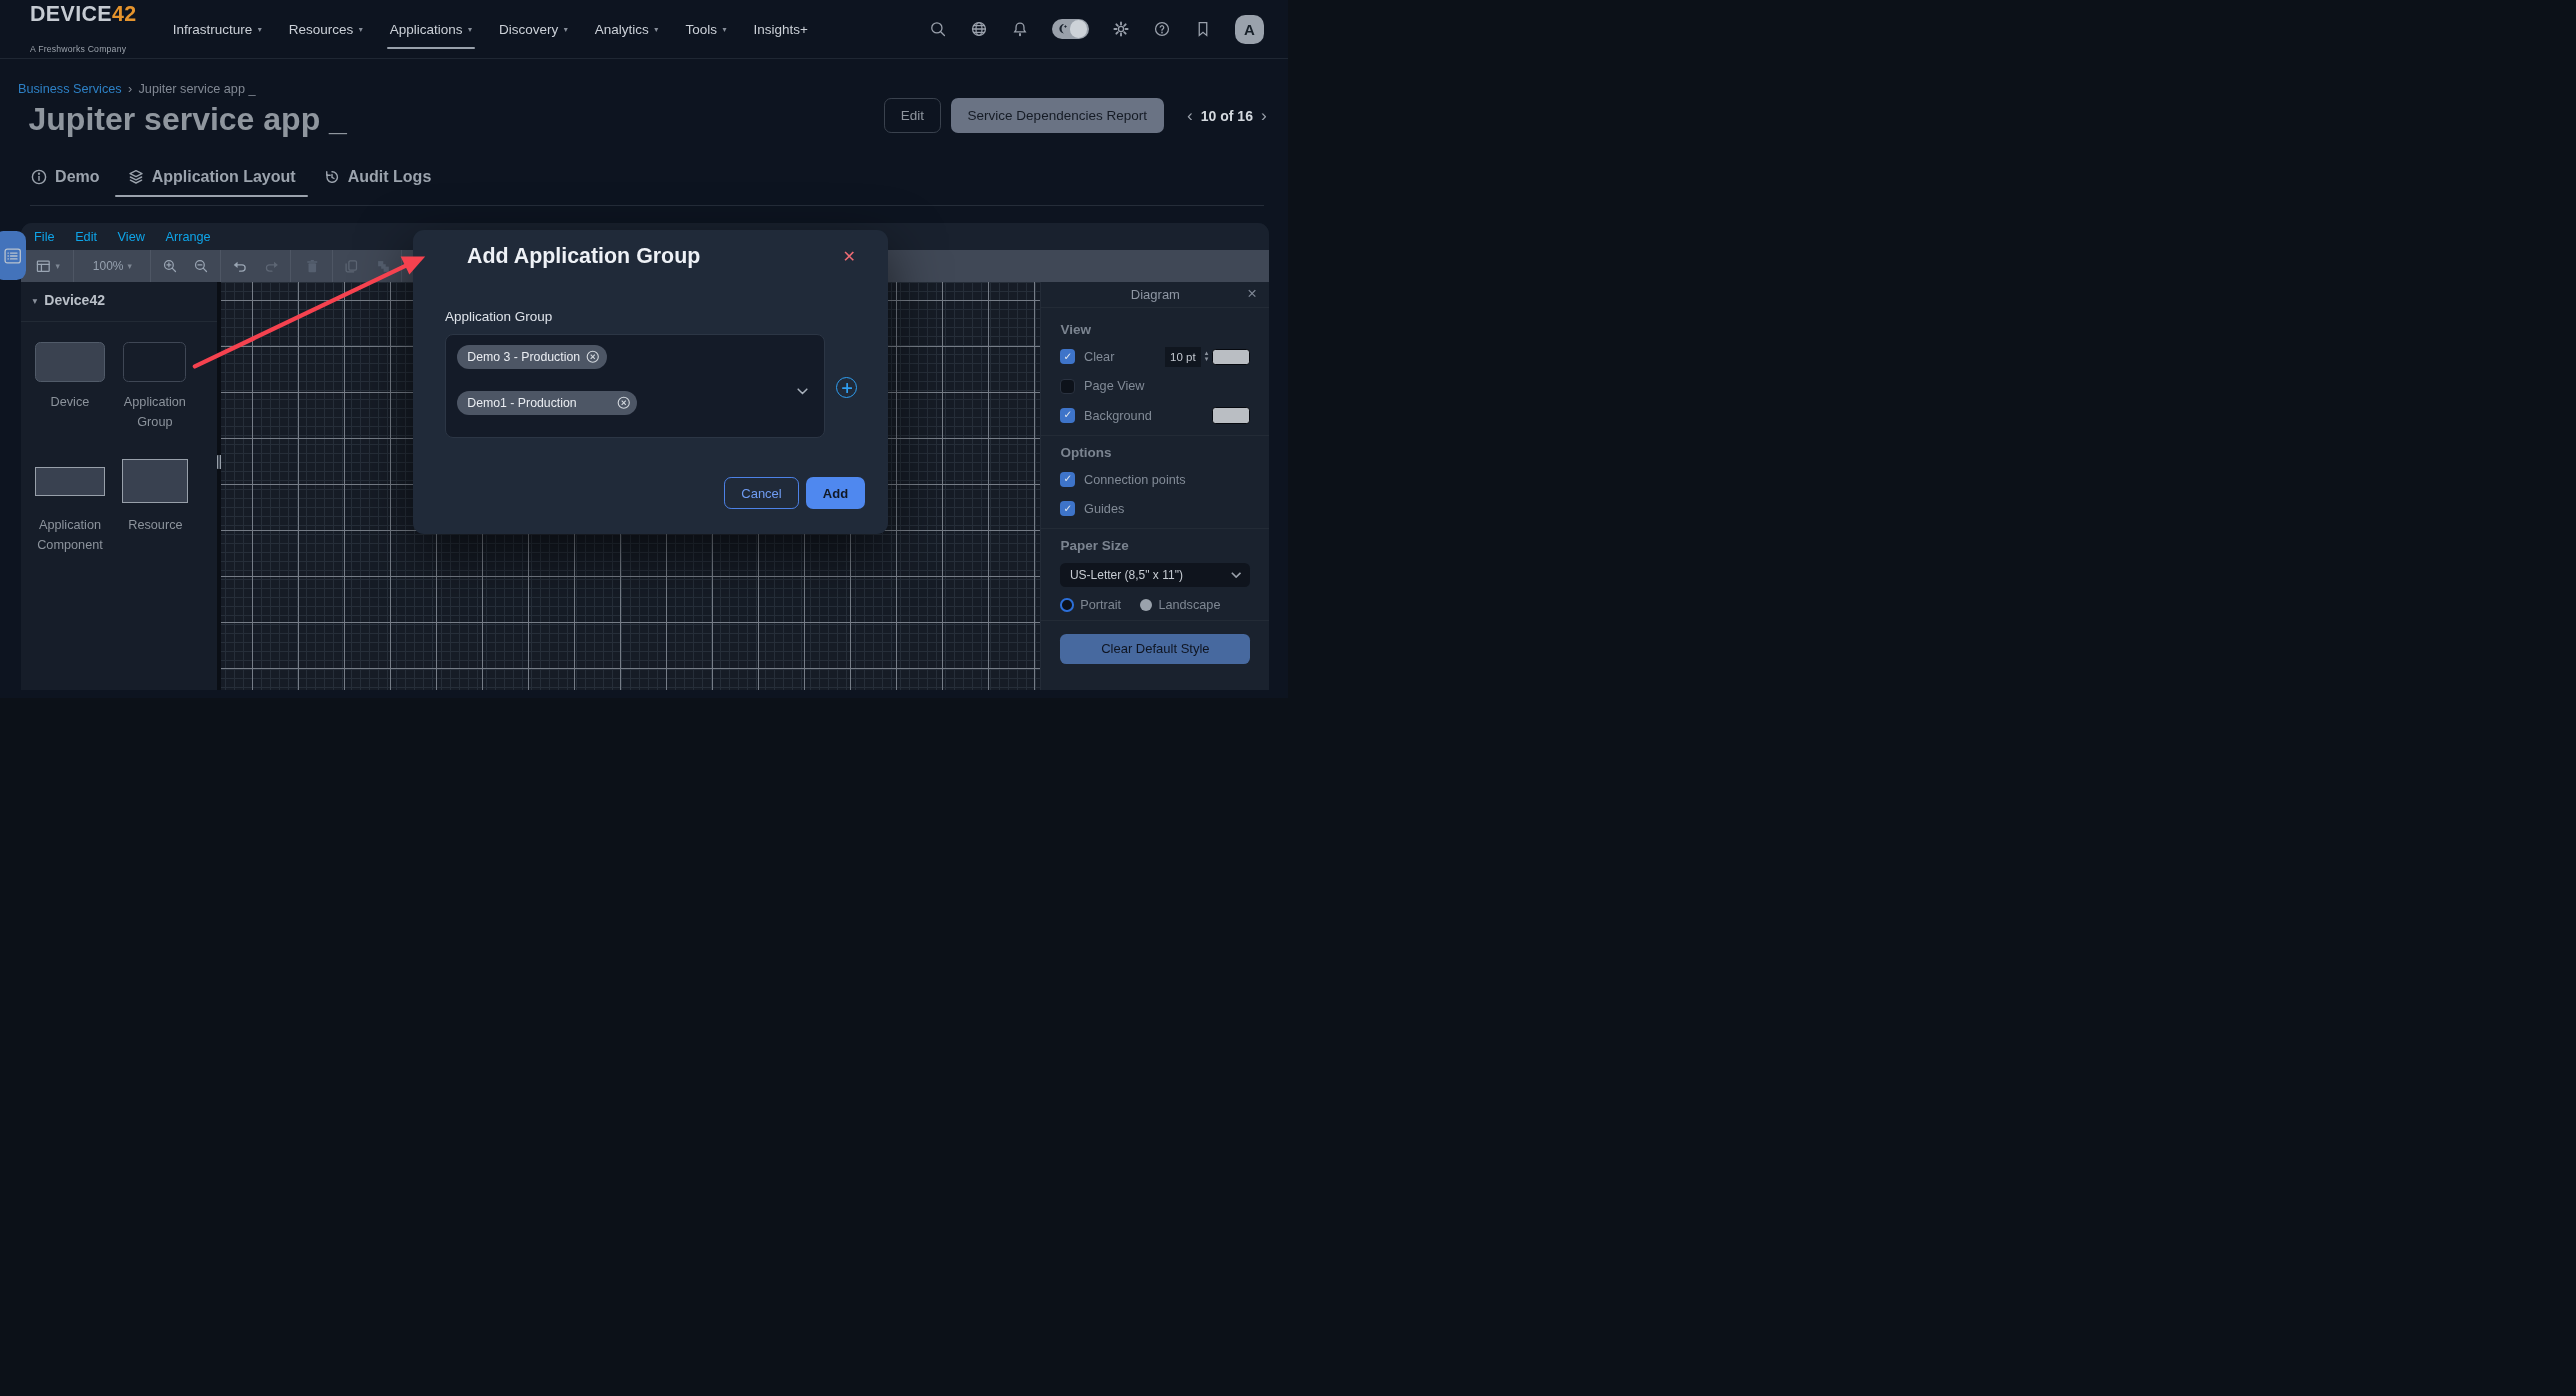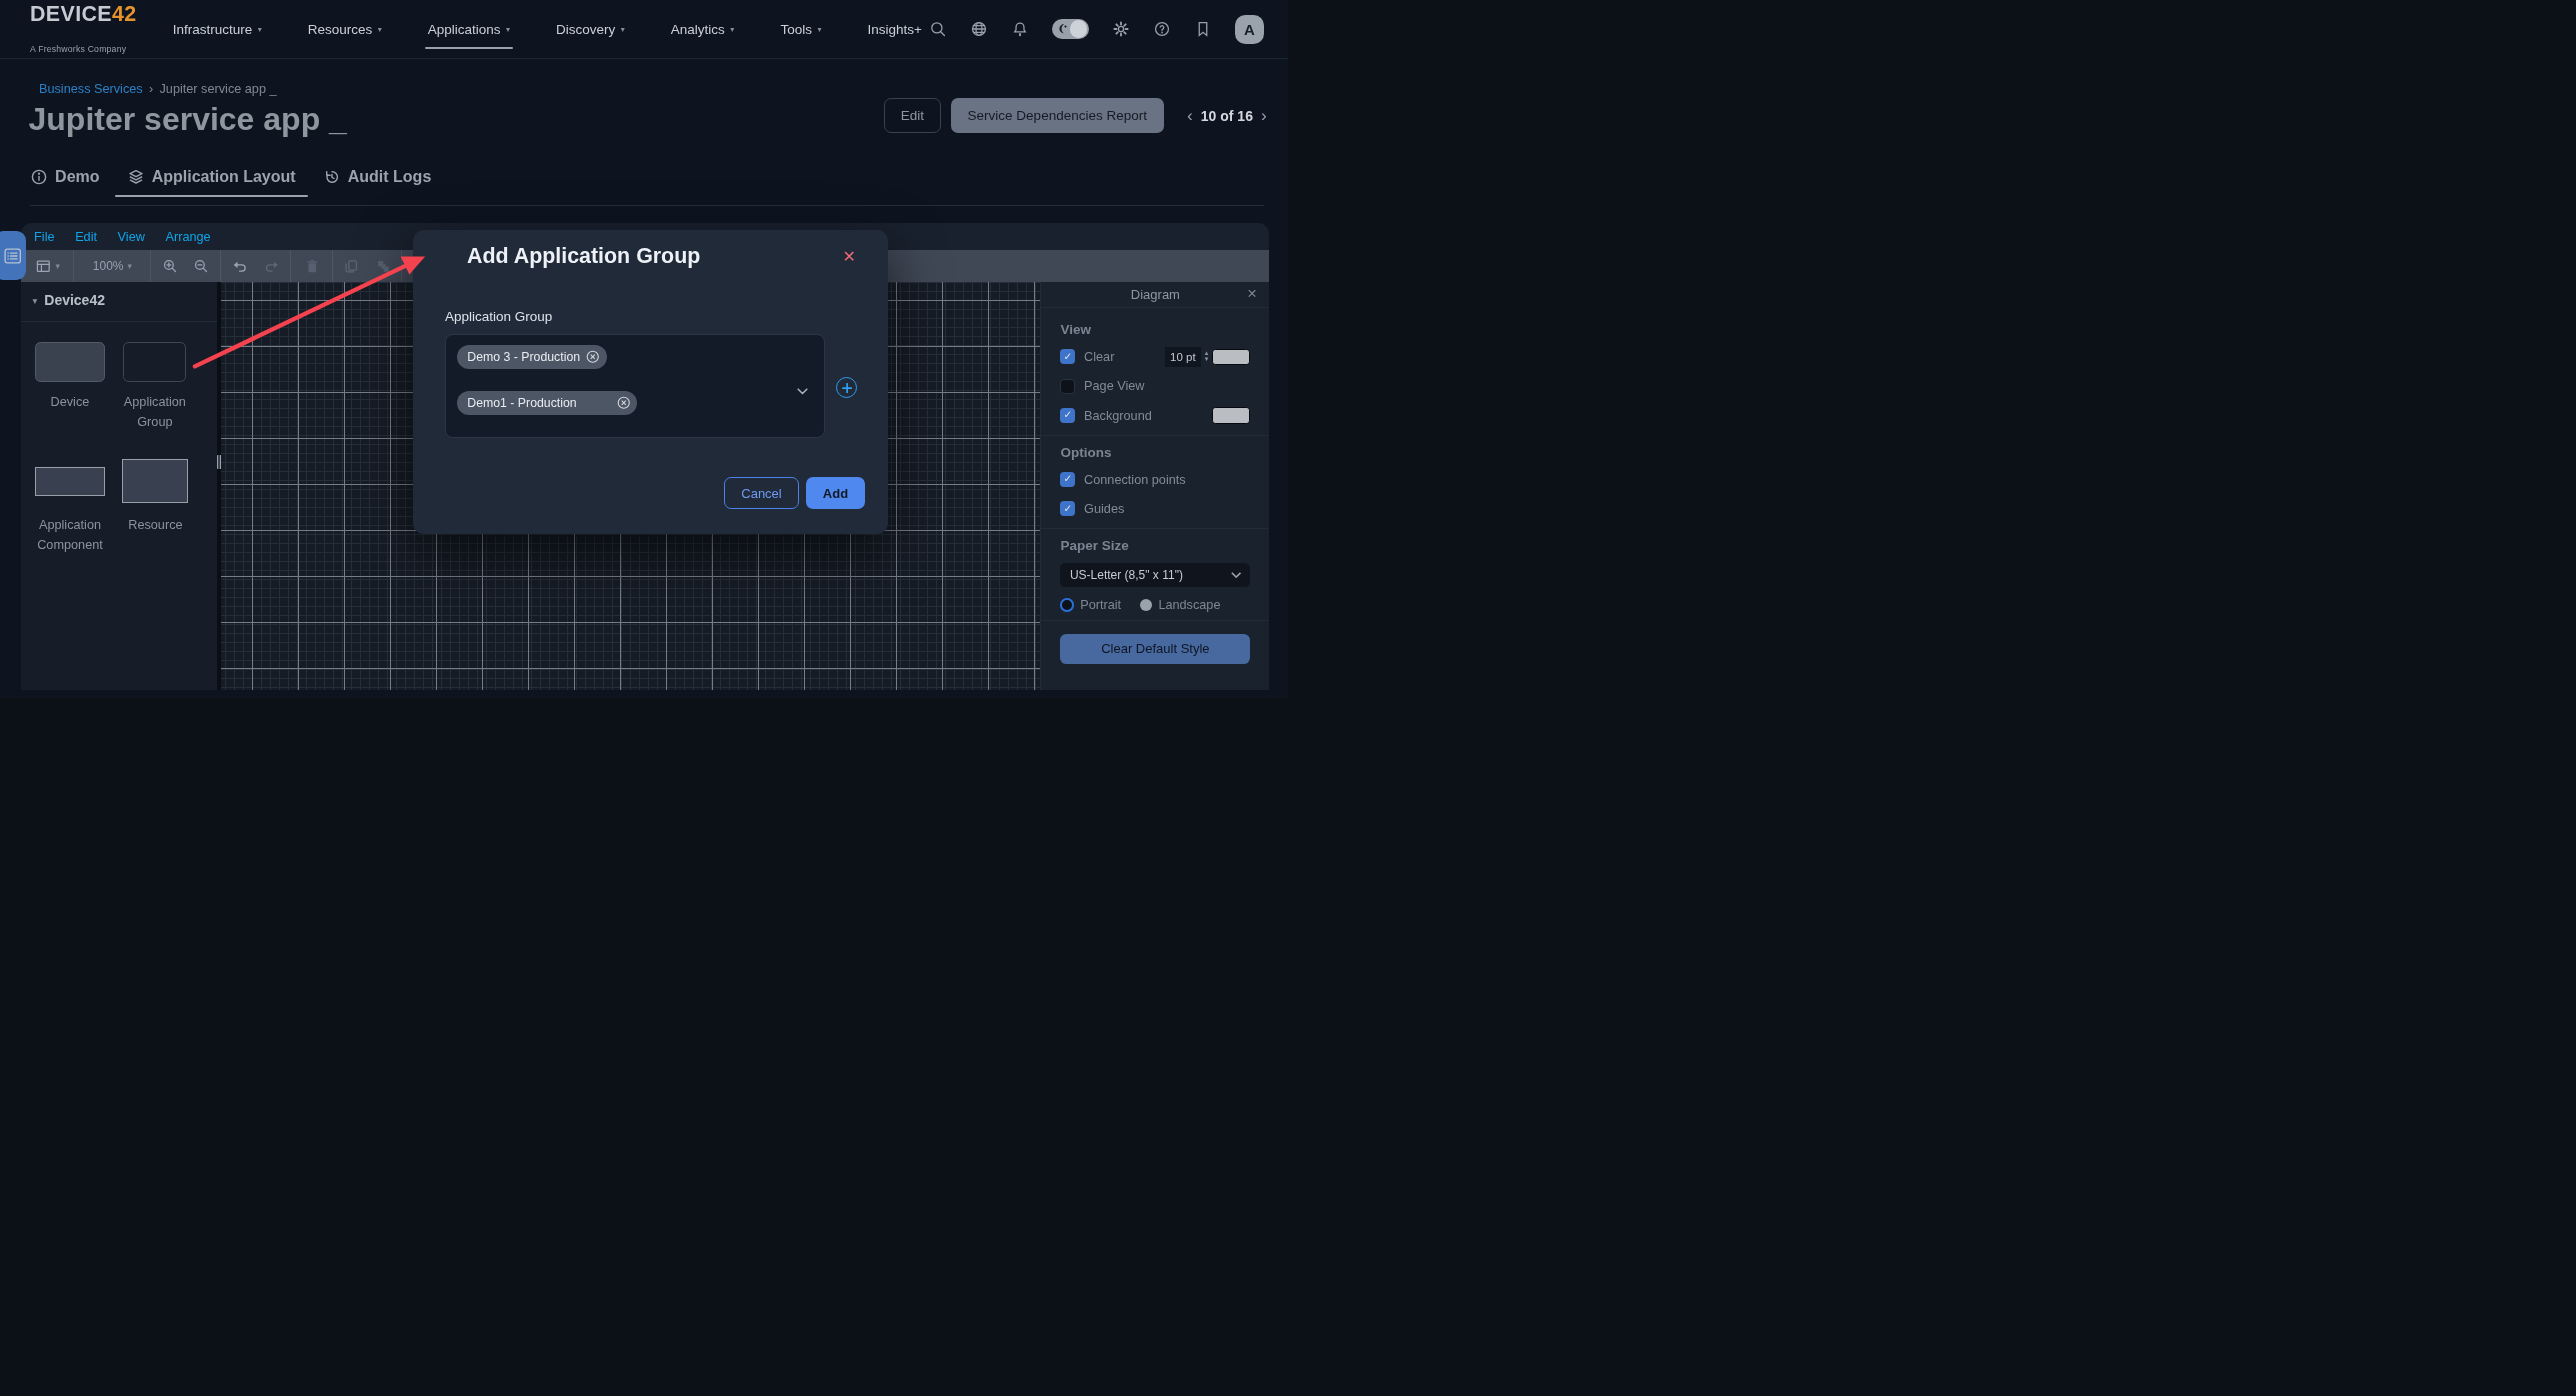--- a/index.html
+++ b/index.html
@@ -9,36 +9,36 @@
     background:#0d1420; font-family:"Liberation Sans", sans-serif;
     -webkit-font-smoothing: antialiased;
   }
   
   .topnav { position:absolute; left:0; top:0; width:100%; height:59px;
     background:#0d1420; border-bottom:0.8px solid #1f2733; display:flex; align-items:center; z-index:10;}
   .logo { margin-left:30px; cursor:pointer; }
   .logo-line { font-size:21.4px; font-weight:bold; letter-spacing:0.4px; line-height:1; }
   .logo-brand { color:#c6cbd2; } .logo-num { color:#e5942d; }
   .logo-sub { font-size:8.7px; color:#9ba2ab; margin-top:19px; letter-spacing:0.2px; }
-  .navitems { display:flex; align-items:center; gap:46px; margin-left:36px; height:100%; }
+  .navitems { display:flex; align-items:center; gap:27px; margin-left:36px; height:100%; }
   .nav-item { position:relative; display:flex; align-items:center; gap:5.5px; height:100%;
     font-size:13.5px; color:#cbd0d7; cursor:pointer; }
   .nav-item .caret { font-size:8px; color:#868d98; }
   .nav-item.active::after { content:""; position:absolute; left:-3.2px; right:-3.2px; bottom:9.5px;
     height:2px; background:#99a1ab; border-radius:1.6px; }
   .navright { margin-left:auto; margin-right:24px; display:flex; align-items:center; gap:23px; }
   .nicon { width:18px; height:18px; display:block; cursor:pointer; }
   .nicon svg { width:100%; height:100%; stroke:#9aa1ac; fill:none; stroke-width:1.7; stroke-linecap:round; }
   .toggle { position:relative; width:37px; height:20.6px; border-radius:10.3px; background:#99a0aa; cursor:pointer; }
   .toggle .knob { position:absolute; right:1.6px; top:1.6px; width:17.4px; height:17.4px; border-radius:50%; background:#cdd2d8; }
   .toggle svg { position:absolute; left:3.2px; top:3.2px; width:13.5px; height:13.5px; }
   .avatar { width:29px; height:29px; border-radius:10.3px; background:#9aa2ac; color:#172029;
     font-size:15px; font-weight:bold; display:flex; align-items:center; justify-content:center; cursor:pointer;}
   
-  .breadcrumb { position:absolute; left:39px; top:82px; font-size:12.7px; display:flex; gap:6.3px; }
+  .breadcrumb { position:absolute; left:18px; top:82px; font-size:12.7px; display:flex; gap:6.3px; }
   .bc-link { color:#2d80c5; cursor:pointer; }
   .bc-rest { color:#818893; }
   .page-title { position:absolute; left:28.5px; top:101px; font-size:32px; font-weight:bold; color:#8f969e; }
   .btn-edit { position:absolute; left:884px; top:98px; width:57px; height:35px; border:0.8px solid #3a424e;
     border-radius:7.1px; color:#8f969f; font-size:13.5px; display:flex; align-items:center; justify-content:center; cursor:pointer; }
   .btn-report { position:absolute; left:951px; top:98px; height:35px; padding:0 16.6px; background:#6a7384;
     border-radius:7.1px; color:#151b25; font-size:13.5px; font-weight:500; display:flex; align-items:center; cursor:pointer; }
   .pager { position:absolute; left:1187px; top:98px; height:35px; display:flex; align-items:center; gap:8px; }
   .pager .pch { font-size:17.4px; color:#9aa1ab; cursor:pointer; line-height:1; }
   .pager .ptext { font-size:14px; font-weight:600; color:#d3d8de; }

